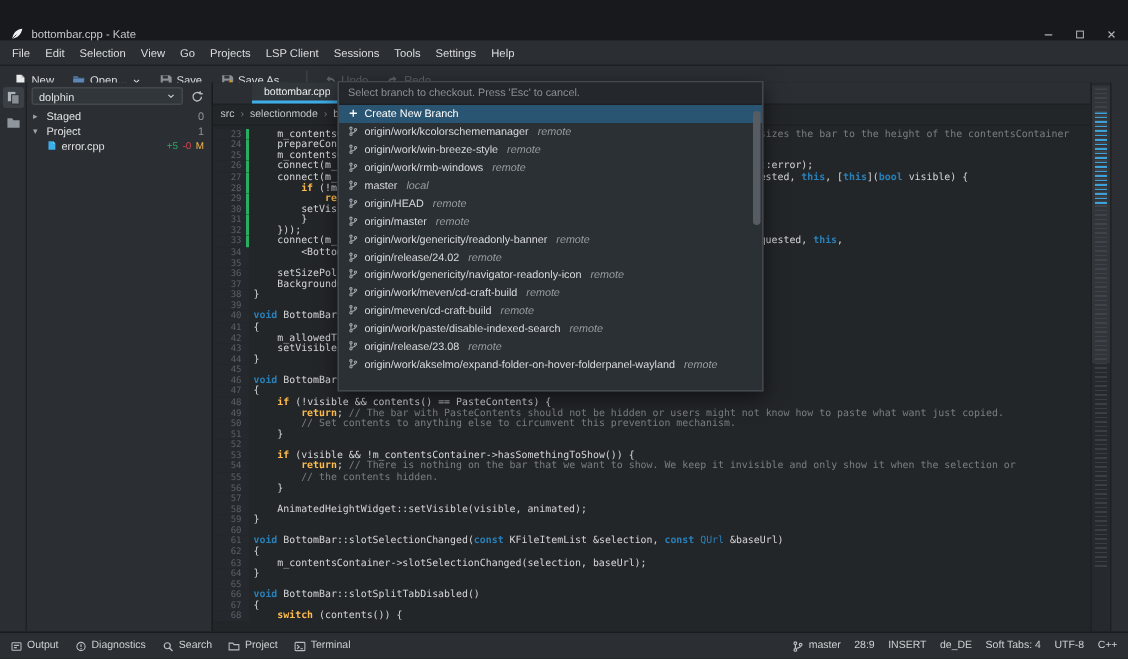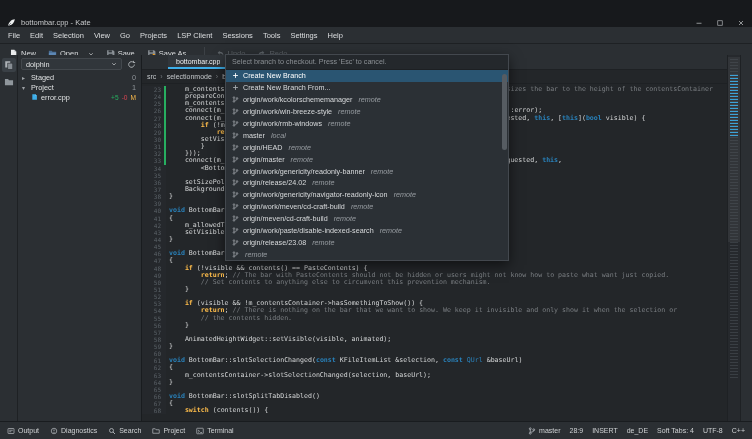--- a/index.html
+++ b/index.html
@@ -365,28 +365,20 @@
         <span class="ic">
           <svg viewBox="0 0 16 16">
             <path d="M8 2.5v11M2.5 8h11" stroke="currentColor" stroke-width="2" fill="none"></path>
           </svg>
         </span>
         <span class="popup-label">Create New Branch</span>
       </div>
       <div class="popup-row">
         <span class="ic">
           <svg viewBox="0 0 16 16">
-            <path d="M8 2.5v11M2.5 8h11" stroke="currentColor" stroke-width="2" fill="none"></path>
-          </svg>
-        </span>
-        <span class="popup-label">Create New Branch From...</span>
-      </div>
-      <div class="popup-row">
-        <span class="ic">
-          <svg viewBox="0 0 16 16">
             <g fill="none" stroke="currentColor" stroke-width="1.6">
               <circle cx="4.5" cy="3.5" r="1.8"></circle>
               <circle cx="4.5" cy="12.5" r="1.8"></circle>
               <circle cx="11.5" cy="5.5" r="1.8"></circle>
               <path d="M4.5 5.3v5.4M11.5 7.3c0 2.5-4 2.2-5.5 3.4"></path>
             </g>
           </svg>
         </span>
         <span class="popup-label">origin/work/kcolorschememanager</span>
         <span class="popup-suffix">remote</span>
@@ -563,20 +555,21 @@
         <span class="ic">
           <svg viewBox="0 0 16 16">
             <g fill="none" stroke="currentColor" stroke-width="1.6">
               <circle cx="4.5" cy="3.5" r="1.8"></circle>
               <circle cx="4.5" cy="12.5" r="1.8"></circle>
               <circle cx="11.5" cy="5.5" r="1.8"></circle>
               <path d="M4.5 5.3v5.4M11.5 7.3c0 2.5-4 2.2-5.5 3.4"></path>
             </g>
           </svg>
         </span>
+        <span class="popup-label">origin/work/akselmo/expand-folder-on-hover-folderpanel-wayland</span>
         <span class="popup-suffix">remote</span>
       </div>
     </div>
   <div class="popup-scroll">
     <div class="popup-thumb"></div>
   </div>
 </div>
 
 <div class="statusbar">
   <div class="sb-left">

